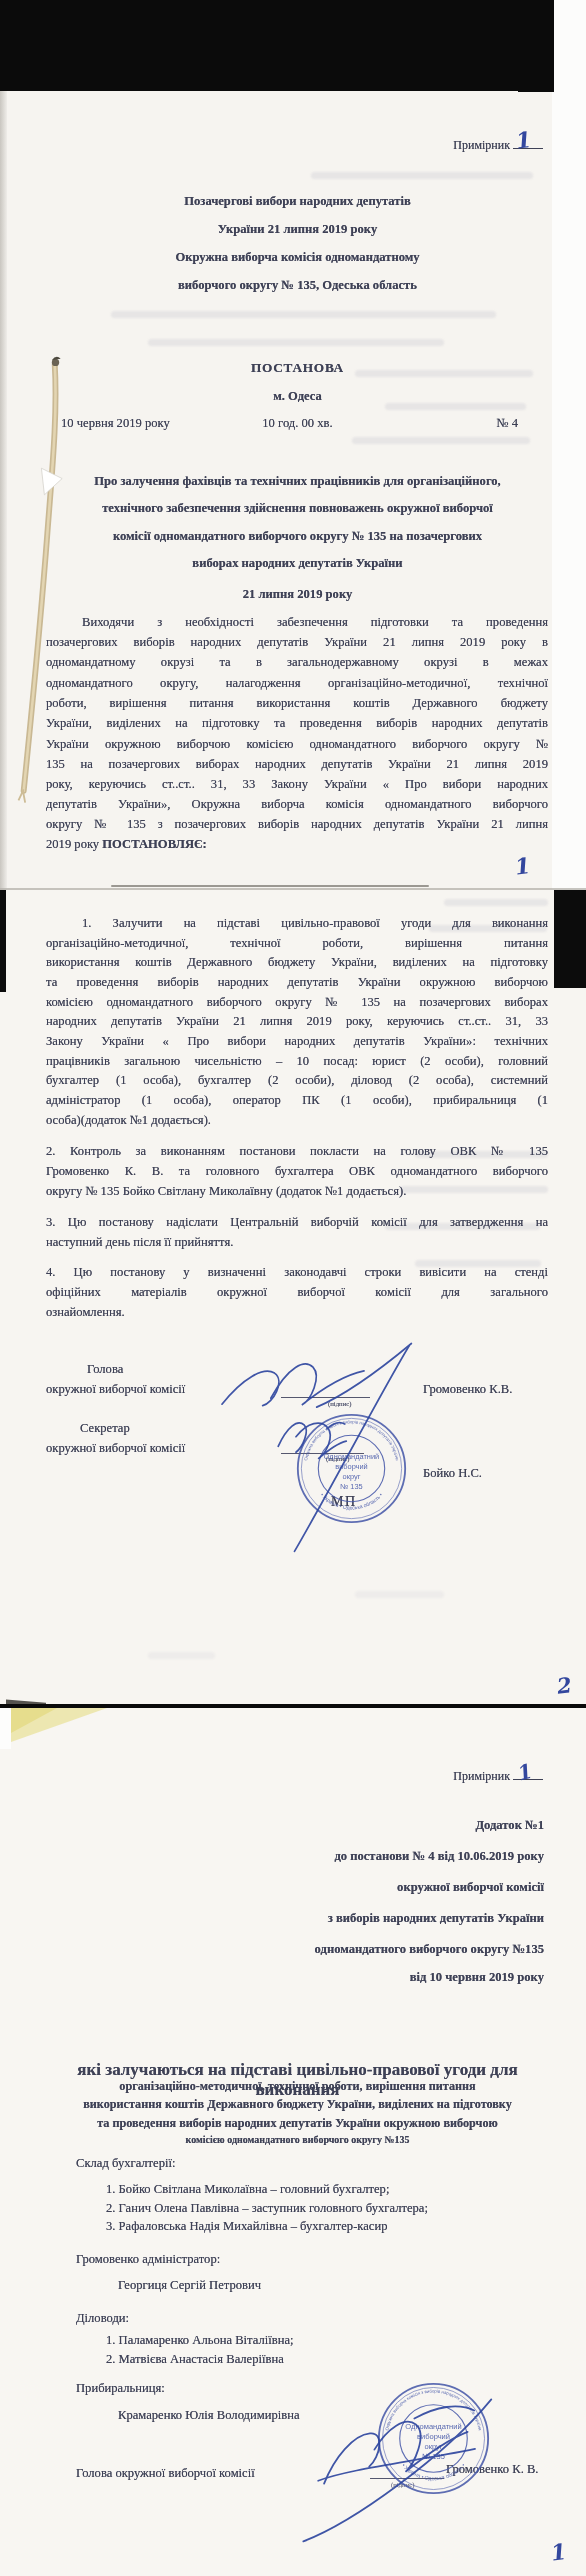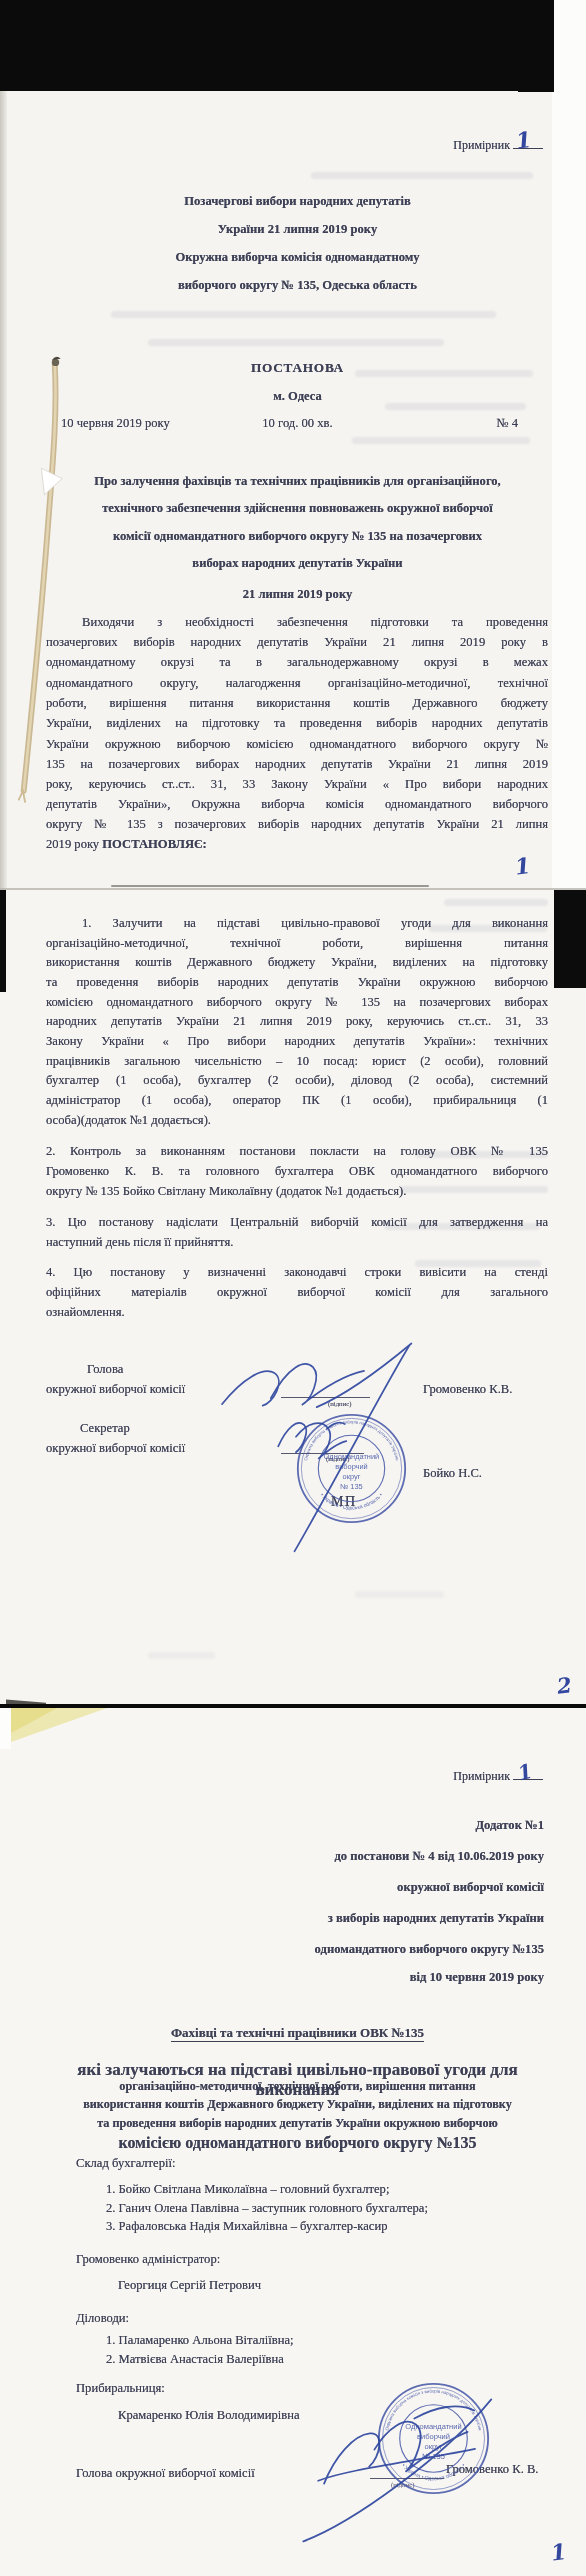--- a/index.html
+++ b/index.html
@@ -153,29 +153,26 @@
   </div>
   <div class="hand" style="left:518px;top:1760px;font-size:20px;transform:rotate(-14deg);">1</div>
 
   <div class="t b r" style="left:174px;top:1818px;width:370px;">Додаток №1</div>
   <div class="t b r" style="left:174px;top:1849px;width:370px;">до постанови № 4 від 10.06.2019 року</div>
   <div class="t b r" style="left:174px;top:1880px;width:370px;">окружної виборчої комісії</div>
   <div class="t b r" style="left:174px;top:1911px;width:370px;">з виборів народних депутатів України</div>
   <div class="t b r" style="left:174px;top:1942px;width:370px;">одномандатного виборчого округу №135</div>
   <div class="t b r" style="left:174px;top:1970px;width:370px;">від 10 червня 2019 року</div>
 
-  <div class="t b c" style="top:2025px;font-size:13px;">
-    <span style="border-bottom:1.3px solid #3e4156;padding-bottom:0.7px;">Фахівці та технічні працівники ОВК №135</span>
-  </div>
 
   <div class="t b c" style="top:2060px;font-size:17px;">які залучаються на підставі цивільно-правової угоди для виконання</div>
   <div class="t b c" style="top:2079px;font-size:12.2px;">організаційно-методичної, технічної роботи, вирішення питання</div>
   <div class="t b c" style="top:2097px;font-size:12.2px;">використання коштів Державного бюджету України, виділених на підготовку</div>
   <div class="t b c" style="top:2116px;font-size:12.2px;">та проведення виборів народних депутатів України окружною виборчою</div>
-  <div class="t b c" style="top:2134px;font-size:16px;">комісією одномандатного виборчого округу №135</div>
+  <div class="t b c" style="top:2134px;font-size:10px;">комісією одномандатного виборчого округу №135</div>
 
   <div class="t" style="left:76px;top:2156px;">Склад бухгалтерії:</div>
   <div class="t" style="left:106px;top:2182px;">
     <span>1.</span>
     <span>Бойко Світлана Миколаївна – головний бухгалтер;</span>
   </div>
   <div class="t" style="left:106px;top:2201px;">
     <span>2.</span>
     <span>Ганич Олена Павлівна – заступник головного бухгалтера;</span>
   </div>

